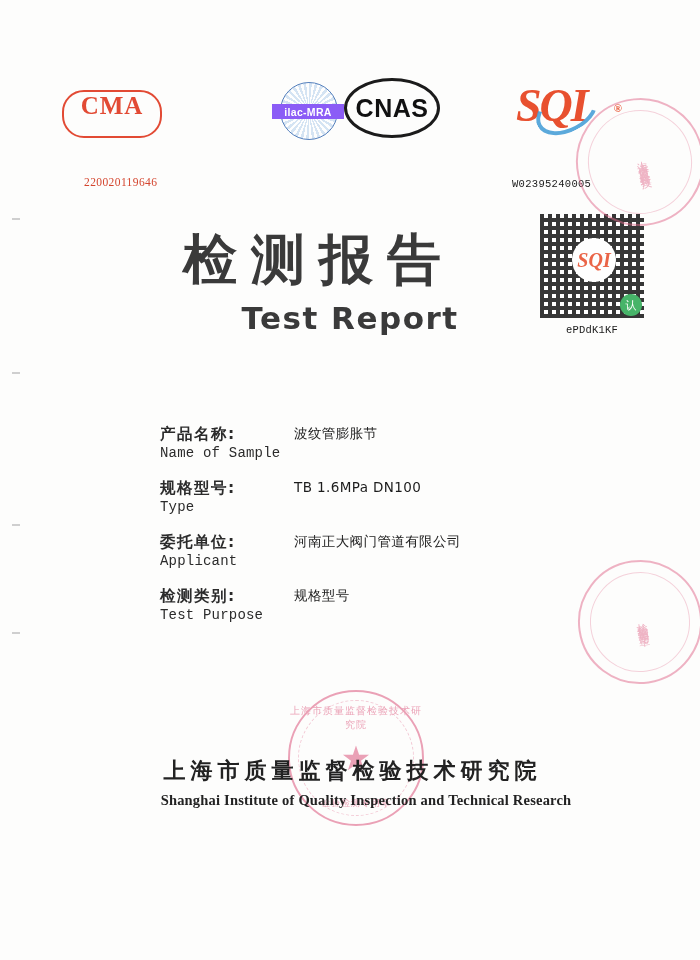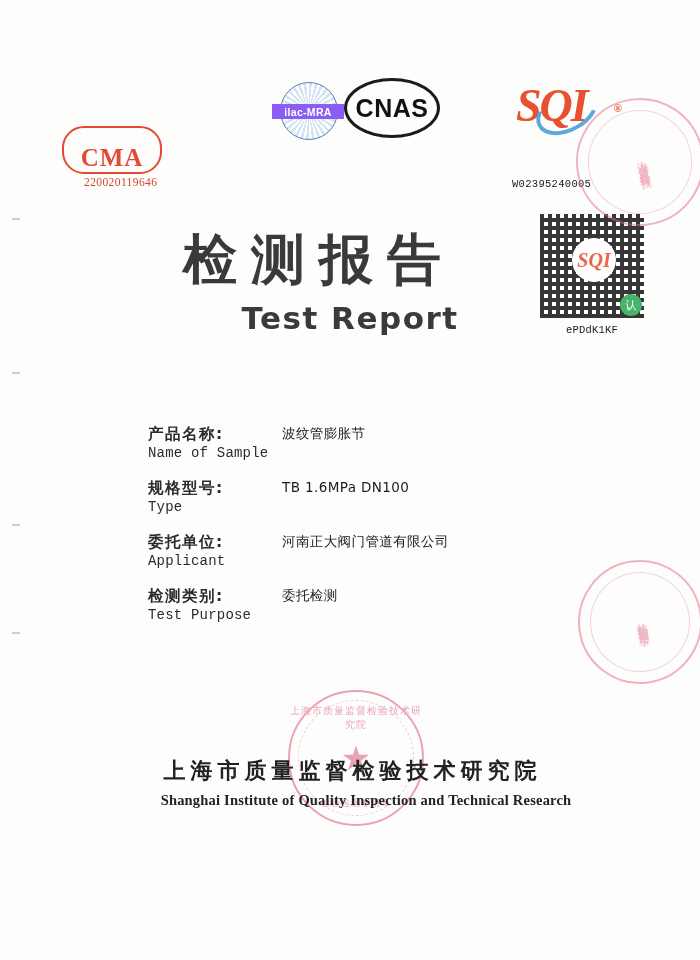--- a/index.html
+++ b/index.html
@@ -39,23 +39,22 @@
     width: 96px;
     height: 44px;
     border: 2.5px solid #e24a34;
     border-radius: 22px / 22px;
     color: #e24a34;
     font-family: "Liberation Serif", serif;
     font-weight: bold;
     font-size: 25px;
     letter-spacing: 1px;
     display: flex;
-    align-items: flex-end;
-    justify-content: center;
-    margin-top: 36px;
+    align-items: flex-start;
+    justify-content: center;
   }
 
   
   .ilac {
     position: absolute;
     left: 272px;
     top: 8px;
     width: 72px;
     height: 64px;
   }
@@ -264,21 +263,21 @@
     top: 324px;
     font-family: "Liberation Mono", monospace;
     font-size: 10.5px;
     letter-spacing: .2px;
     color: #1a1a1a;
   }
 
   
   .fields {
     position: absolute;
-    left: 148px;
+    left: 160px;
     top: 424px;
     width: 440px;
     text-align: center;
   }
   .field-row {
     position: relative;
     height: 54px;
   }
   .f-label-cn {
     position: absolute;
@@ -501,21 +500,21 @@
 
     <div class="field-row">
       <div class="f-label-cn">委托单位:</div>
       <div class="f-label-en">Applicant</div>
       <div class="f-value">河南正大阀门管道有限公司</div>
     </div>
 
     <div class="field-row">
       <div class="f-label-cn">检测类别:</div>
       <div class="f-label-en">Test Purpose</div>
-      <div class="f-value">委托检测</div>
+      <div class="f-value">规格型号</div>
     </div>
   </div>
 
   <div class="stamp stamp-right-top">
     <div class="inner">上海市质量监督检验技</div>
   </div>
 
   <div class="stamp stamp-right-mid">
     <div class="inner">检验检测专用章</div>
   </div>

